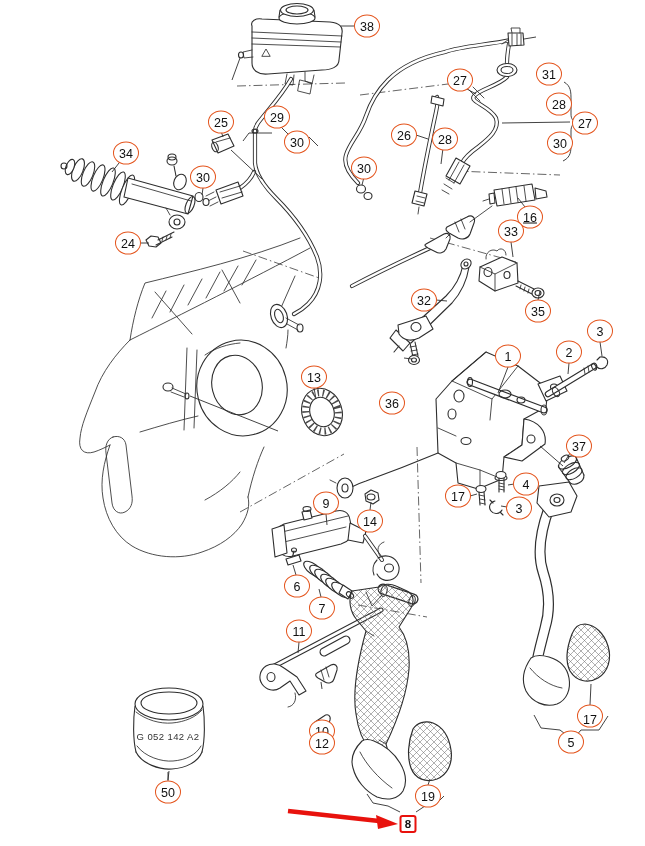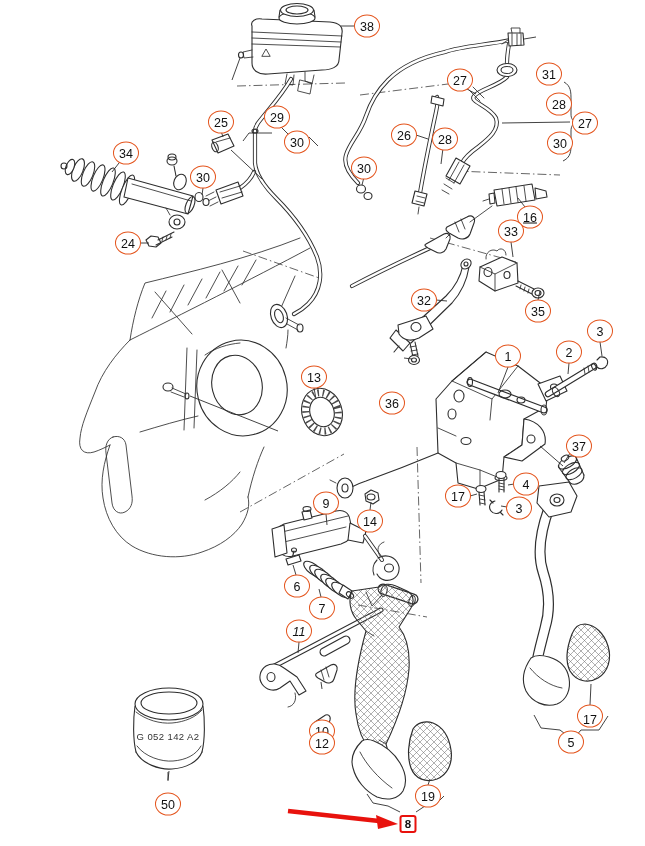--- a/index.html
+++ b/index.html
@@ -543,21 +543,21 @@
     </div>
 
     <div class="callout" style="left: 297px; top: 586px;">
       <span>6</span>
     </div>
 
     <div class="callout" style="left: 322px; top: 608px;">
       <span>7</span>
     </div>
 
-    <div class="callout" style="left: 299px; top: 631px; font-style: italic;">
+    <div class="callout" style="left: 299px; top: 631px;">
       <span>11</span>
     </div>
 
     <div class="callout" style="left: 322px; top: 700px; margin-top: 31px;">
       <span>10</span>
     </div>
 
     <div class="callout" style="left: 322px; top: 743px;">
       <span>12</span>
     </div>
@@ -567,21 +567,21 @@
     </div>
 
     <div class="callout" style="left: 590px; top: 716px; align-items: flex-end;">
       <span>17</span>
     </div>
 
     <div class="callout" style="left: 571px; top: 742px;">
       <span>5</span>
     </div>
 
-    <div class="callout" style="left: 168px; top: 792px; margin-top: 12px;">
+    <div class="callout" style="left: 168px; top: 792px;">
       <span>50</span>
     </div>
   </div>
 
 <div class="highlight-box" style="left: 408px; top: 824px;">
   <span>8</span>
 </div>
 
 </div>
 

